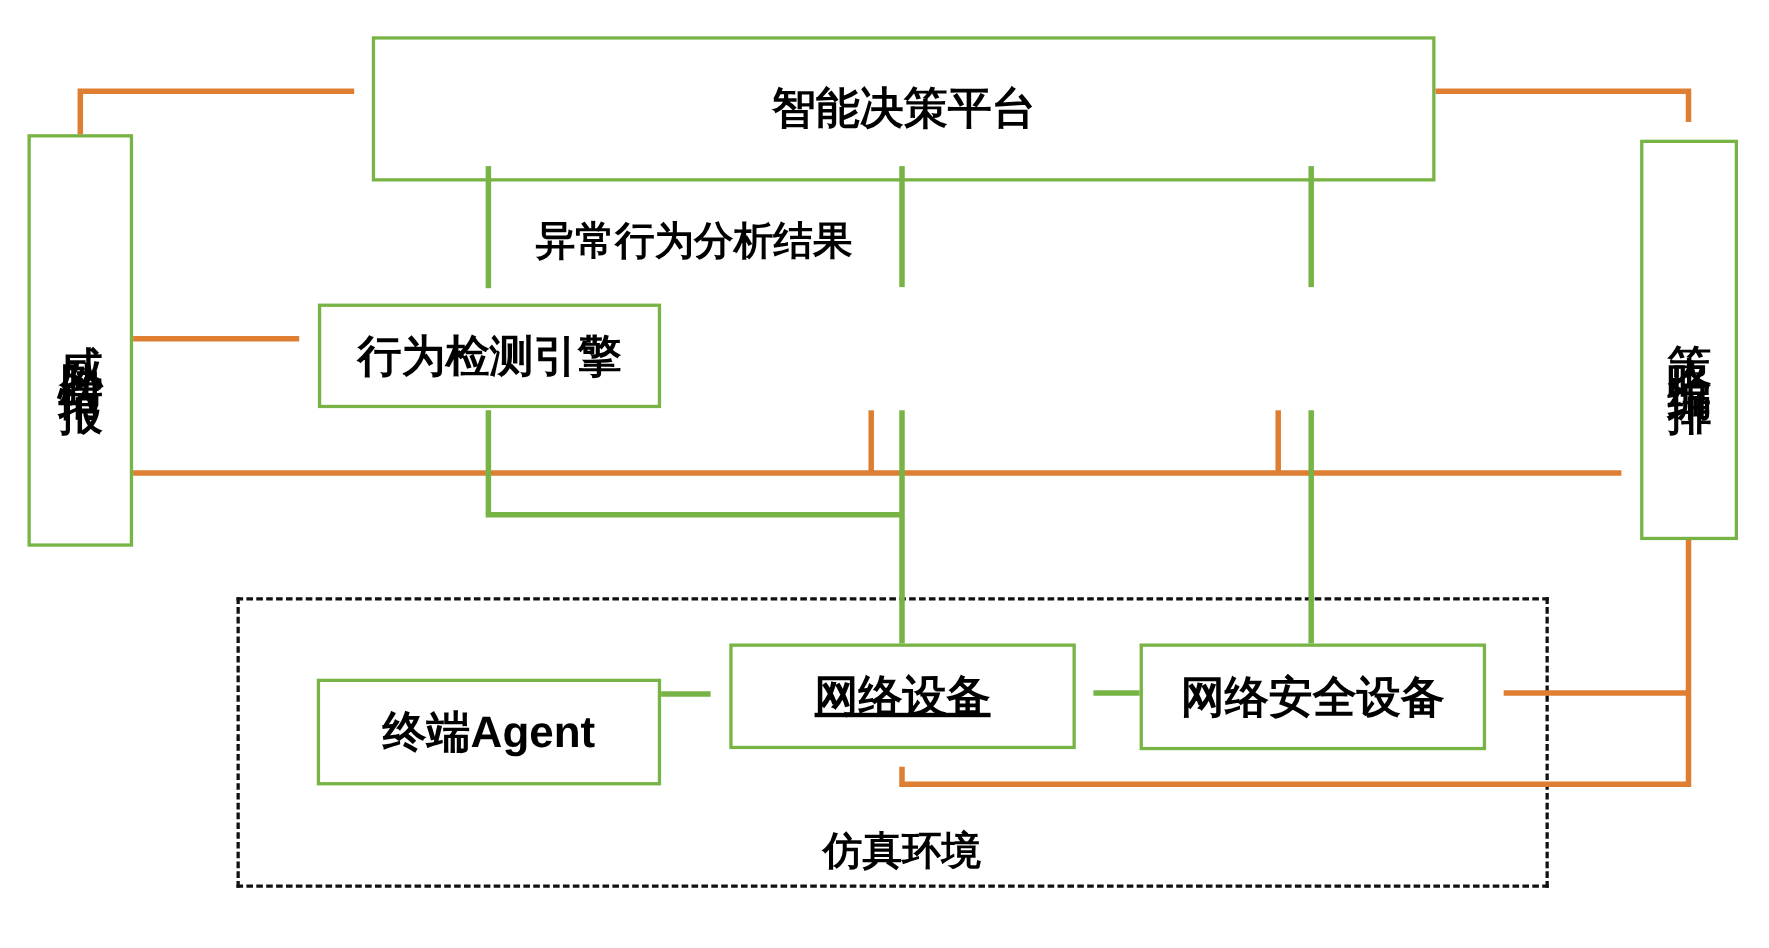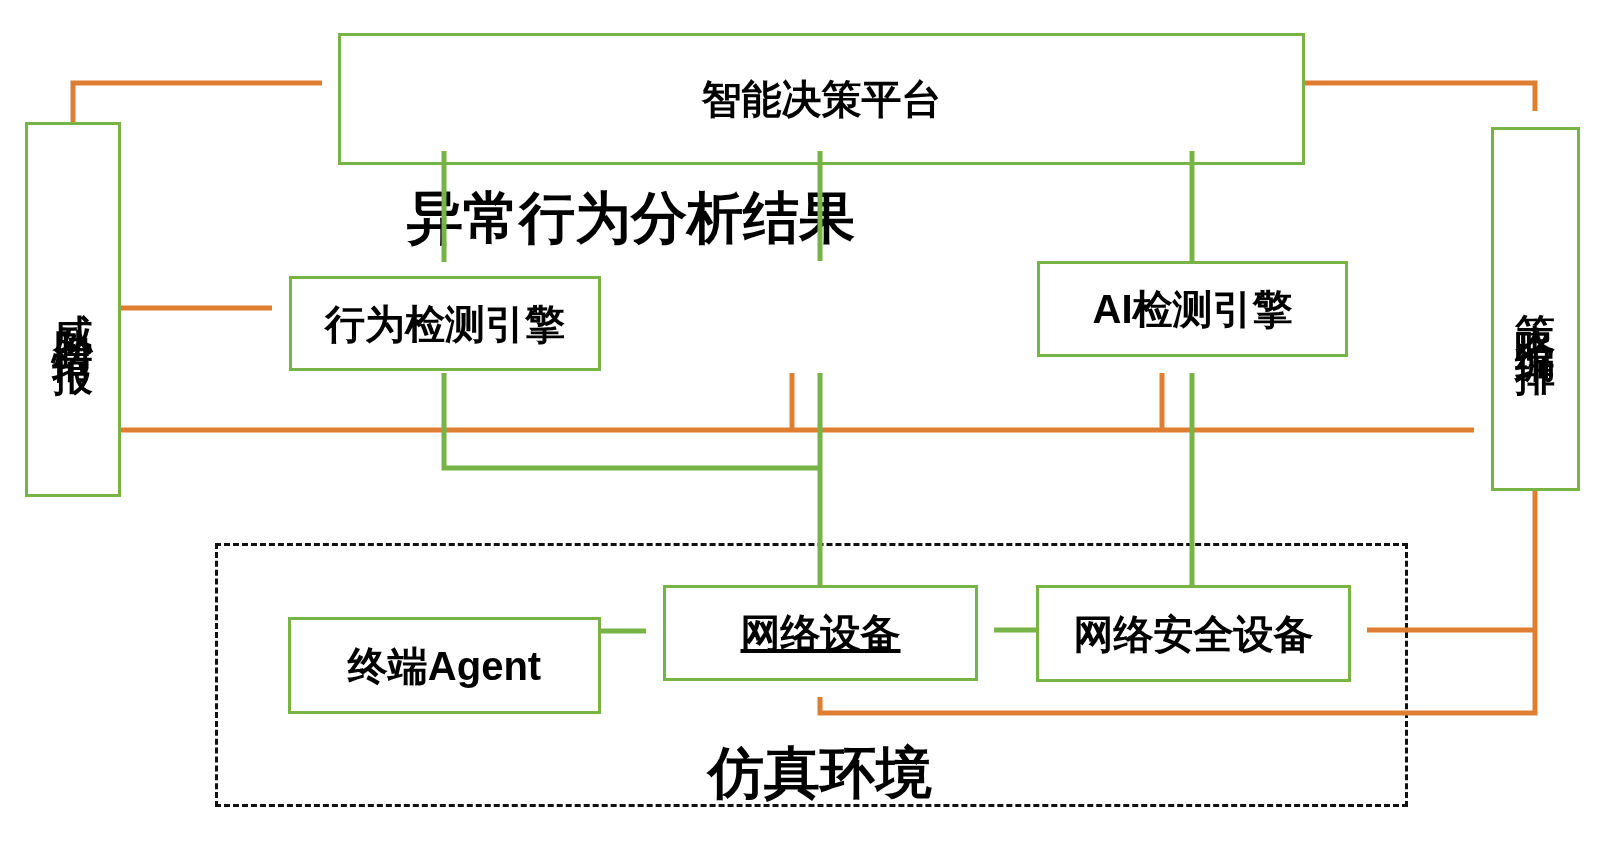--- a/index.html
+++ b/index.html
@@ -20,21 +20,21 @@
   }
   .vtext{
     writing-mode:vertical-rl;text-orientation:upright;letter-spacing:14px;
   }
   .dashed-box{
     position:absolute;box-sizing:border-box;background:transparent;
     border:3px dashed #111111;
   }
   .floating-label{
     position:absolute;transform:translate(-50%,-50%);
-    font-size:56px;font-weight:600;white-space:nowrap;
+    font-size:36px;font-weight:600;white-space:nowrap;
   }
   #node-platform{left:338px;top:33px;width:967px;height:132px;}
   #node-threat{left:25px;top:122px;width:96px;height:375px;}
   #node-policy{left:1491px;top:127px;width:89px;height:364px;}
   #node-behavior{left:289px;top:262px;width:312px;height:95px;margin-top:14px;}
   #node-other{left:665px;top:261px;width:312px;height:96px;}
   #node-ai{left:1037px;top:261px;width:311px;height:96px;}
   #node-agent{left:288px;top:583px;width:313px;height:97px;margin-top:34px;}
   #node-netdev{left:663px;top:585px;width:315px;height:96px;text-decoration:underline;}
   #node-secdev{left:1036px;top:585px;width:315px;height:97px;}
@@ -63,23 +63,20 @@
 
   <div id="node-policy" class="box">
     <span class="vtext">策略编排</span>
   </div>
 
   <div id="node-behavior" class="box">
     <span>行为检测引擎</span>
   </div>
 
 
-  <div id="node-ai" class="box">
-    <span>AI检测引擎</span>
-  </div>
 
   <div id="node-agent" class="box">
     <span>终端Agent</span>
   </div>
 
   <div id="node-netdev" class="box">
     <span>网络设备</span>
   </div>
 
   <div id="node-secdev" class="box">

